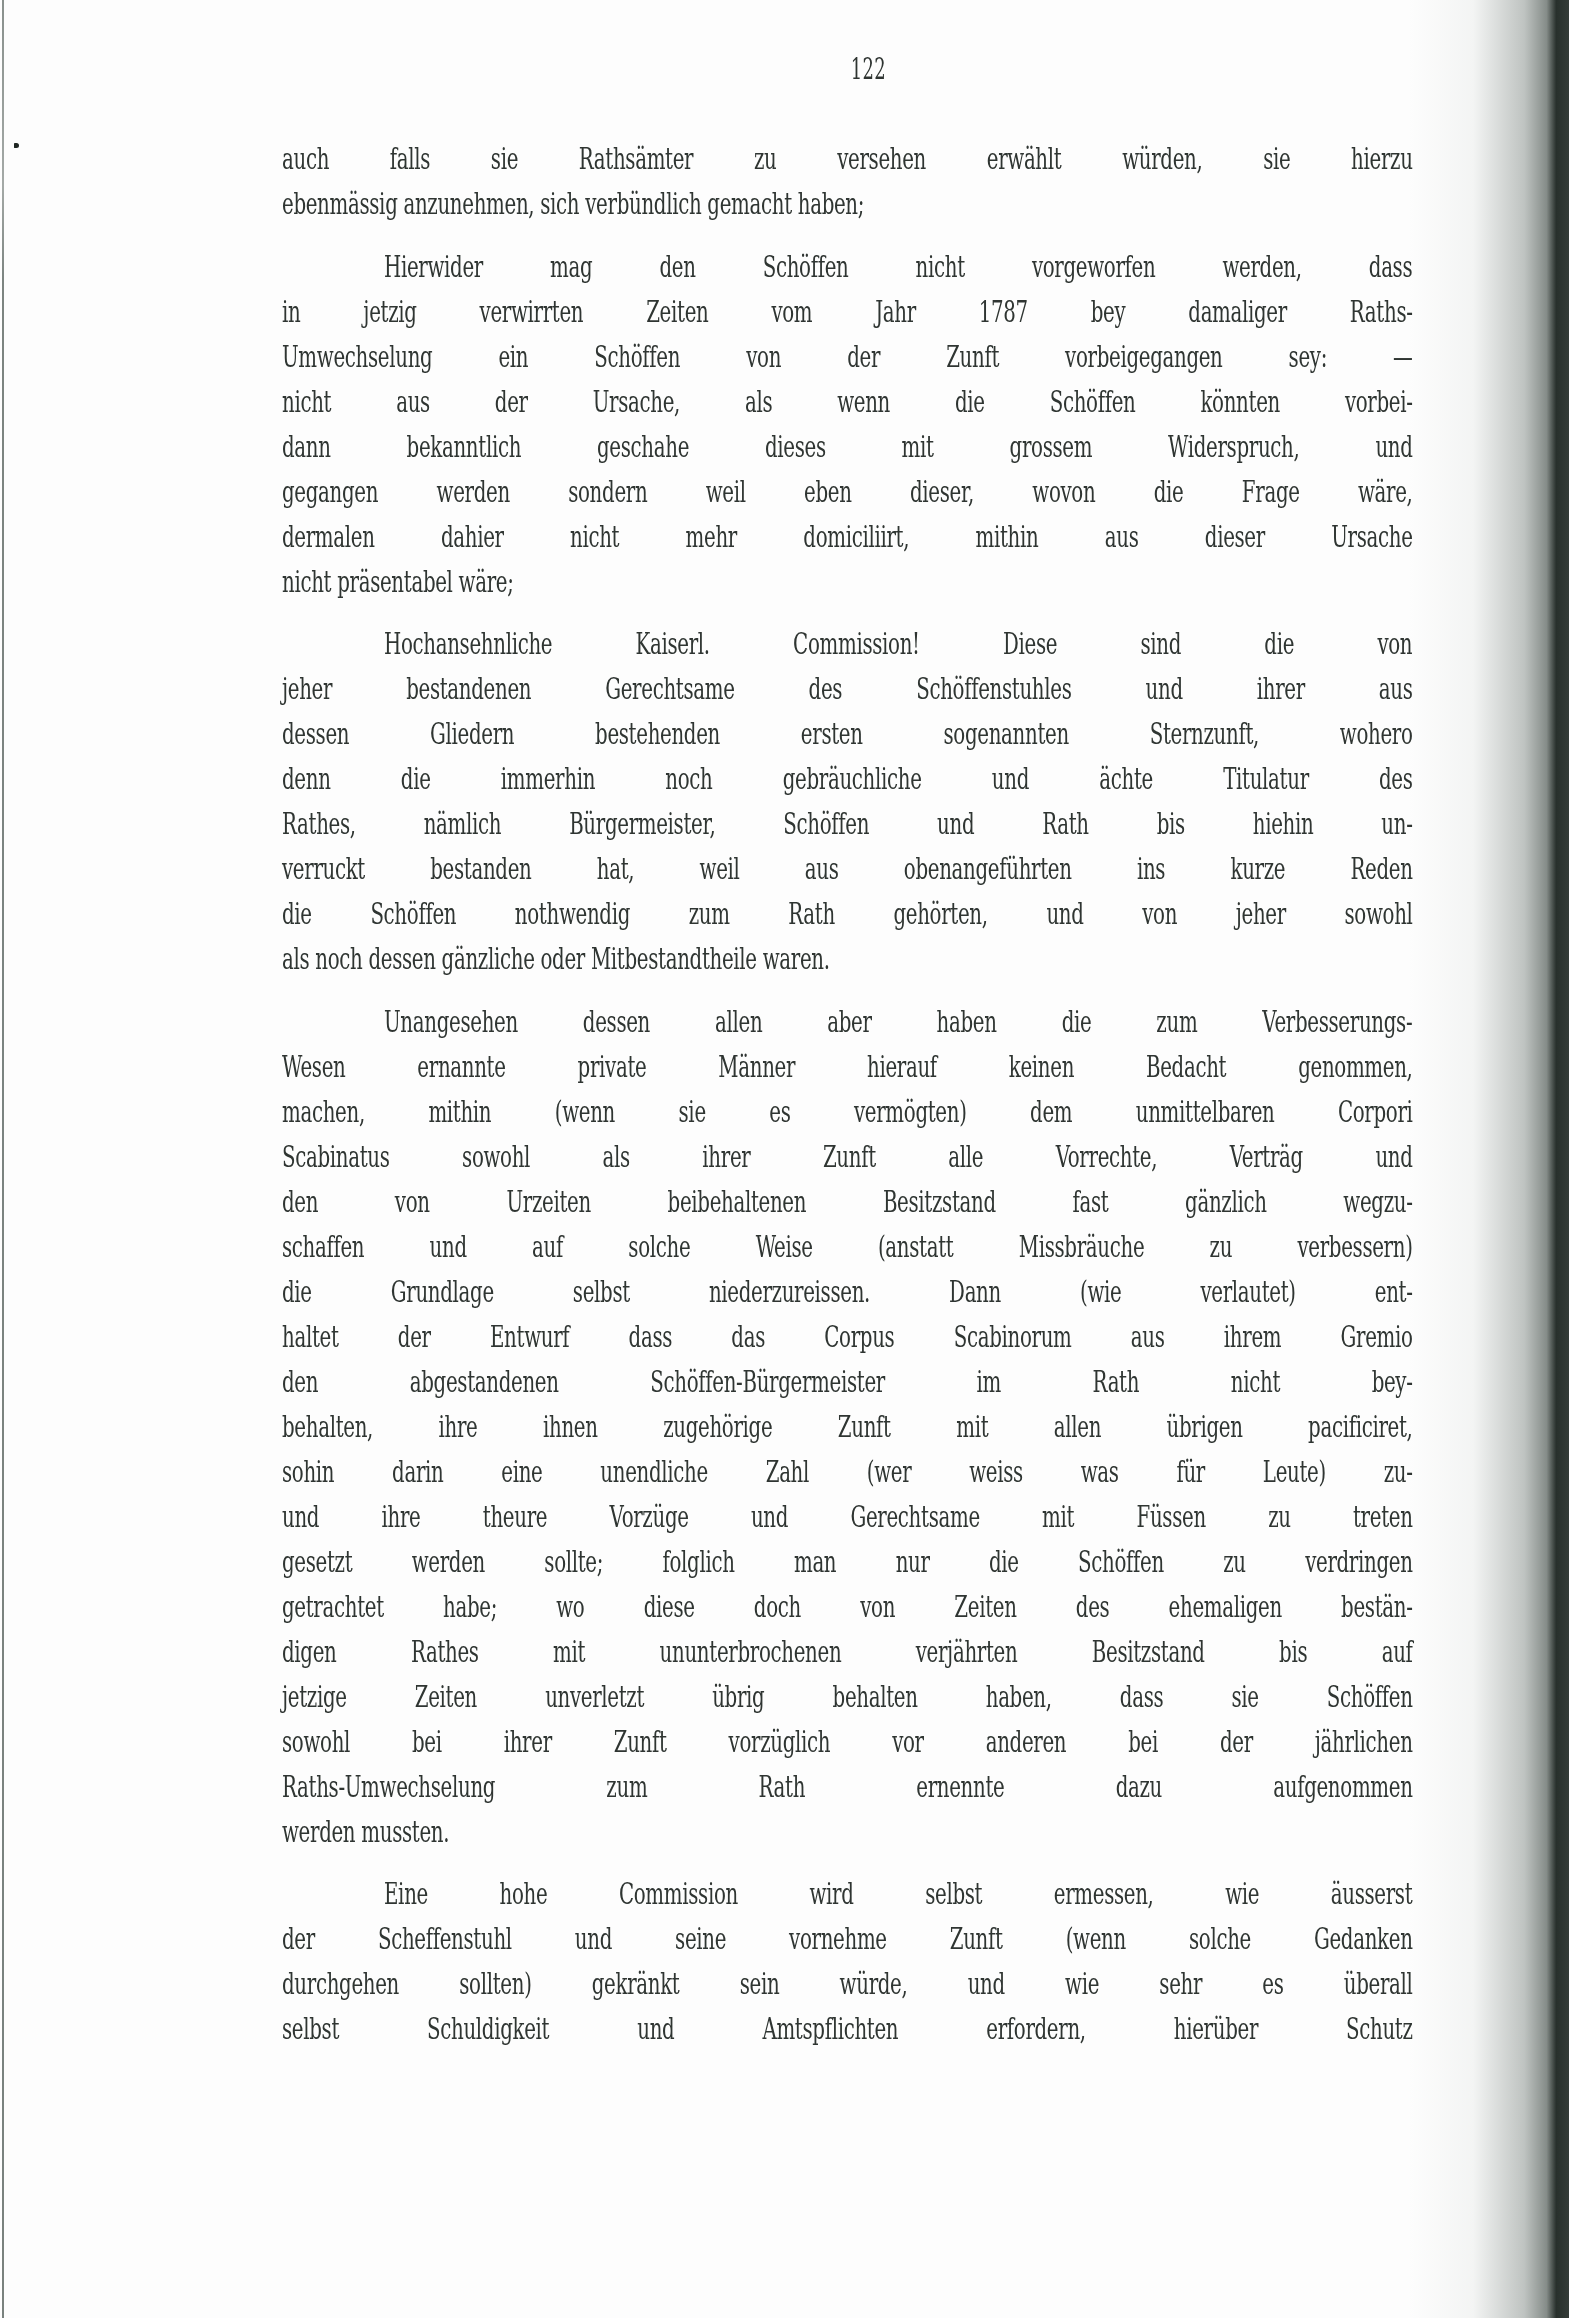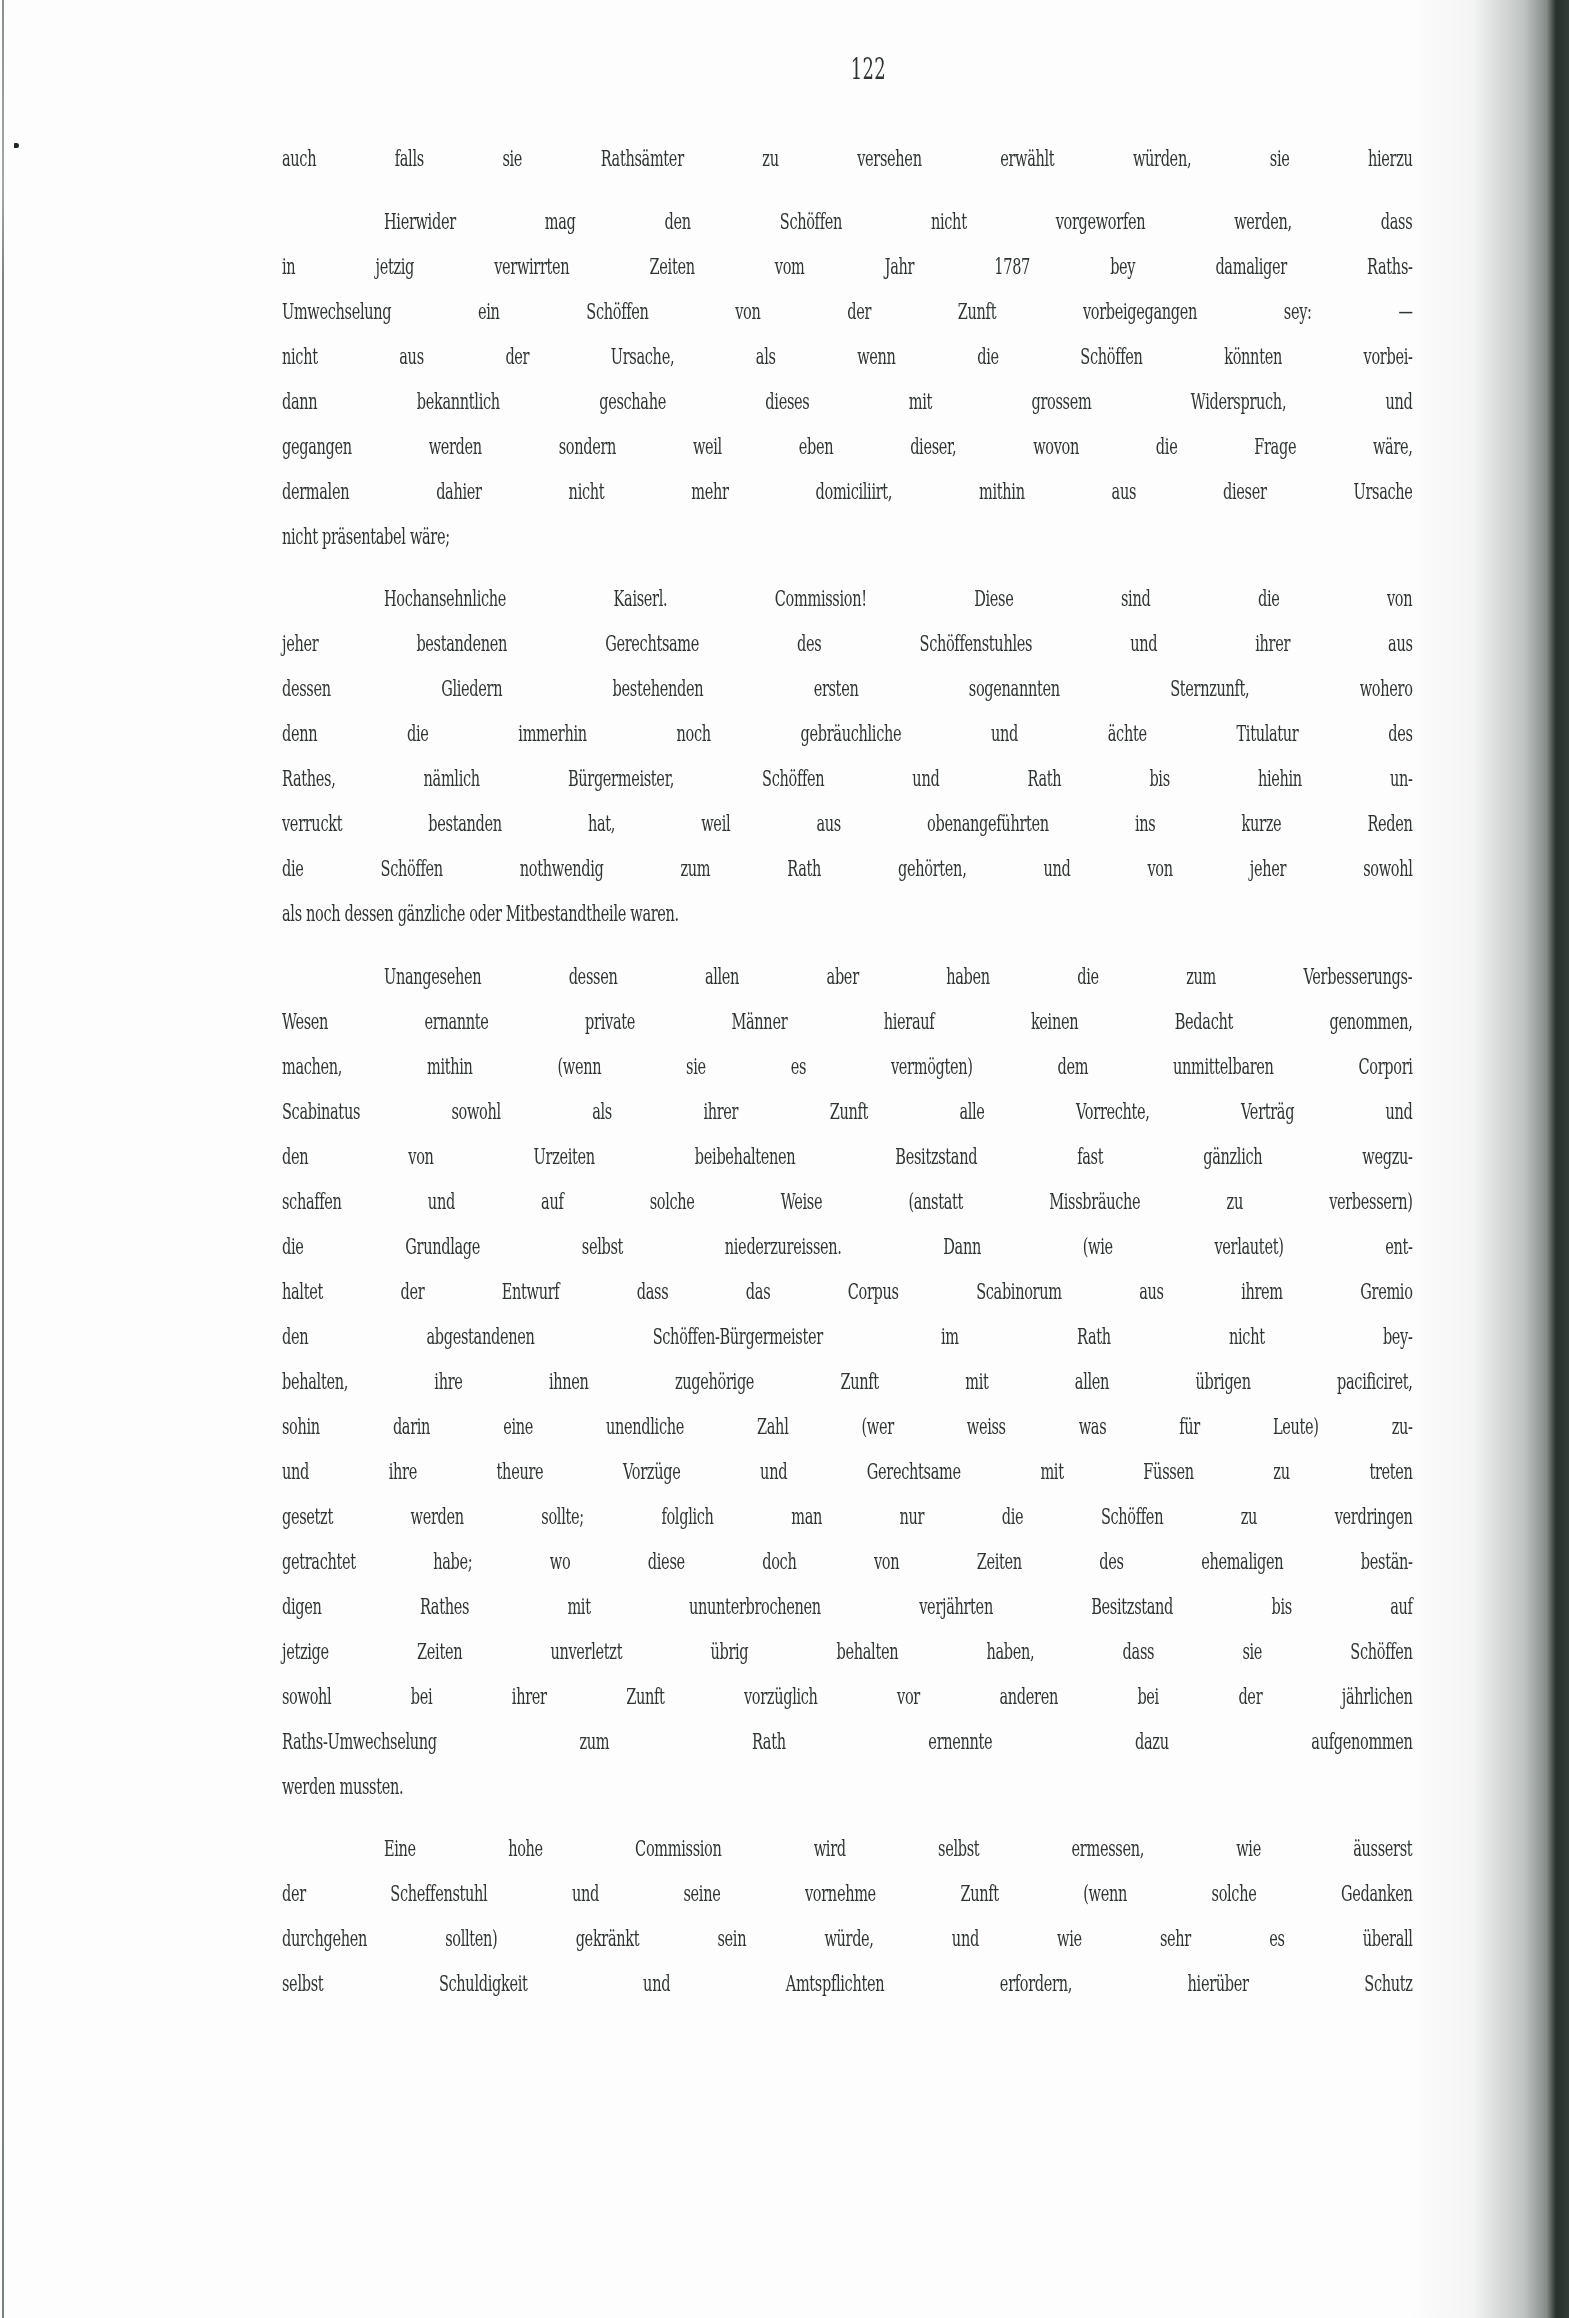--- a/index.html
+++ b/index.html
@@ -66,21 +66,21 @@
   }
   .text-block {
     position: absolute;
     left: 282px;
     top: 136px;
     width: 1130px;
   }
   .line {
     height: 45px;
     line-height: 45px;
-    font-size: 22px;
+    font-size: 30px;
     white-space: nowrap;
     text-align: justify;
     text-align-last: justify;
     letter-spacing: -0.5px;
     color: #2f3532;
     transform: scaleX(1);
   }
   .line.last {
     text-align-last: left;
   }
@@ -106,20 +106,21 @@
 <div class="page">
   <div class="left-rule"></div>
   <div class="left-mark"></div>
   <div class="right-shadow"></div>
 
   <div class="page-number">122</div>
 
   <div class="text-block" id="text-block">
       <div class="paragraph">
         <div class="line"><span class="txt" style="width: 1713px; white-space: normal; display: inline-block; transform-origin: 0px 50%; text-align: justify; text-align-last: justify; transform: scaleX(0.66);">auch falls sie Rathsämter zu versehen erwählt würden, sie hierzu</span></div>
+        <div class="line last"><span class="txt" style="width: auto; white-space: nowrap; display: inline-block; transform-origin: 0px 50%; transform: scaleX(0.66);">ebenmässig anzunehmen, sich verbündlich gemacht haben;</span></div>
       </div>
       <div class="para-gap"></div>
       <div class="paragraph">
         <div class="line indent"><span class="txt" style="width: 1558px; white-space: normal; display: inline-block; transform-origin: 0px 50%; text-align: justify; text-align-last: justify; transform: scaleX(0.66);">Hierwider mag den Schöffen nicht vorgeworfen werden, dass</span></div>
         <div class="line"><span class="txt" style="width: 1713px; white-space: normal; display: inline-block; transform-origin: 0px 50%; text-align: justify; text-align-last: justify; transform: scaleX(0.66);">in jetzig verwirrten Zeiten vom Jahr 1787 bey damaliger Raths-</span></div>
         <div class="line"><span class="txt" style="width: 1713px; white-space: normal; display: inline-block; transform-origin: 0px 50%; text-align: justify; text-align-last: justify; transform: scaleX(0.66);">Umwechselung ein Schöffen von der Zunft vorbeigegangen sey: —</span></div>
         <div class="line"><span class="txt" style="width: 1713px; white-space: normal; display: inline-block; transform-origin: 0px 50%; text-align: justify; text-align-last: justify; transform: scaleX(0.66);">nicht aus der Ursache, als wenn die Schöffen könnten vorbei-</span></div>
         <div class="line"><span class="txt" style="width: 1713px; white-space: normal; display: inline-block; transform-origin: 0px 50%; text-align: justify; text-align-last: justify; transform: scaleX(0.66);">dann bekanntlich geschahe dieses mit grossem Widerspruch, und</span></div>
         <div class="line"><span class="txt" style="width: 1713px; white-space: normal; display: inline-block; transform-origin: 0px 50%; text-align: justify; text-align-last: justify; transform: scaleX(0.66);">gegangen werden sondern weil eben dieser, wovon die Frage wäre,</span></div>
         <div class="line"><span class="txt" style="width: 1713px; white-space: normal; display: inline-block; transform-origin: 0px 50%; text-align: justify; text-align-last: justify; transform: scaleX(0.66);">dermalen dahier nicht mehr domiciliirt, mithin aus dieser Ursache</span></div>

